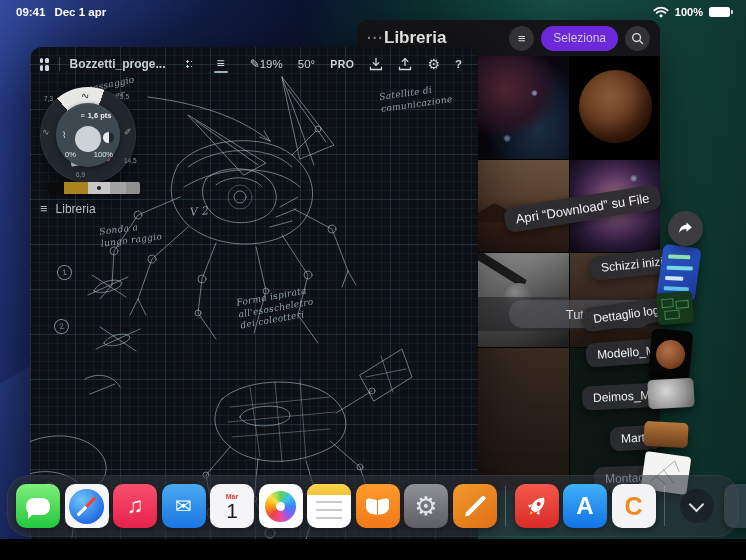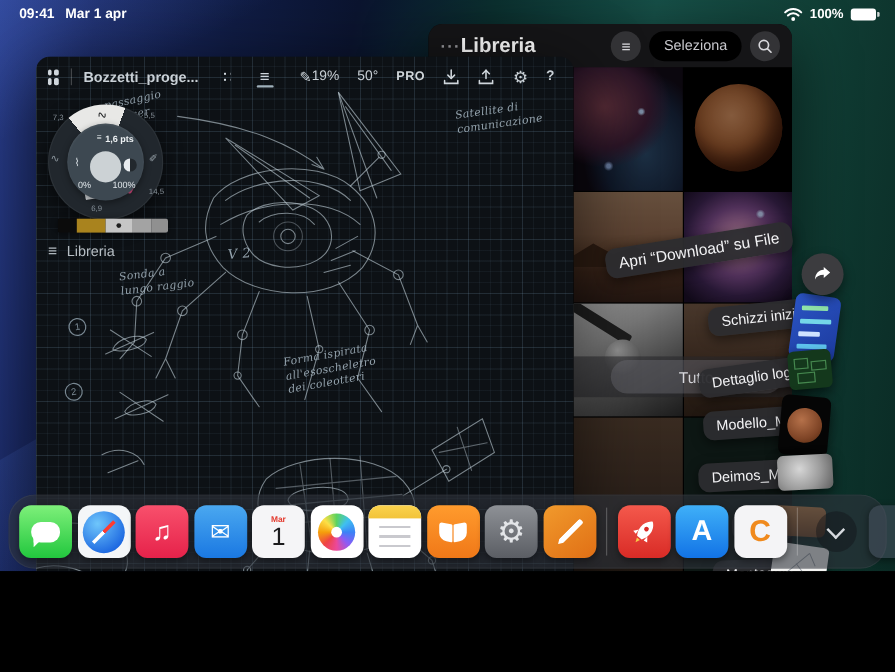--- a/index.html
+++ b/index.html
@@ -1,16 +1,16 @@
 <!DOCTYPE html>
 <html><head>
 <meta charset="utf-8">
 <style>
   html,body{margin:0;padding:0;background:#000;}
-  .screen{position:relative;width:746px;height:476px;overflow:hidden;
+  .screen{position:relative;width:746px;height:539px;overflow:hidden;
     font-family:"Liberation Sans",sans-serif;
     background:linear-gradient(100deg,#2a3f8f 0%,#1b2a66 10%,#101c44 24%,#0b142f 36%,#0c3231 50%,#175149 66%,#113f36 82%,#0a2a24 100%);}
   .streak{position:absolute;pointer-events:none;}
   .streak.s1{left:-140px;top:-70px;width:480px;height:190px;transform:rotate(-27deg);
     background:linear-gradient(rgba(100,140,240,.22),transparent 70%);}
   .streak.s2{left:-90px;top:360px;width:320px;height:220px;transform:rotate(-30deg);
     background:linear-gradient(rgba(80,120,220,.16),transparent 70%);}
 
   
   .statusbar{position:absolute;top:0;left:0;right:0;height:24px;z-index:50;
@@ -22,21 +22,21 @@
 
   
   .libreria{position:absolute;left:357px;top:20px;width:303px;height:470px;z-index:5;
     background:#0b0b0d;border-radius:12px;overflow:hidden;box-shadow:0 14px 50px rgba(0,0,0,.55);}
   .lib-header{position:absolute;top:0;left:0;right:0;height:36px;background:#151517;
     display:flex;align-items:center;padding:0 10px;z-index:4;}
   .lib-more{color:#98989d;font-size:14px;letter-spacing:1px;font-weight:700;}
   .lib-title{color:#fff;font-size:17px;font-weight:700;}
   .lib-actions{margin-left:auto;display:flex;align-items:center;gap:7px;}
   .lib-circle{width:25px;height:25px;border-radius:50%;background:#333336;display:flex;align-items:center;justify-content:center;color:#d8d8dc;font-size:13px;}
-  .lib-select{height:25px;padding:0 12px;border-radius:13px;background:#000000;color:#c8c8cd;font-size:12px;display:flex;align-items:center;}
+  .lib-select{height:25px;padding:0 12px;border-radius:13px;background:#6d28d9;color:#c8c8cd;font-size:12px;display:flex;align-items:center;}
   .lib-grid{position:absolute;left:0;top:36px;width:304px;bottom:0;display:grid;
     grid-template-columns:120px 91px 91px;grid-template-rows:103px 92px 94px 1fr;gap:1px;background:#000;}
   .tile{position:relative;overflow:hidden;}
   .t-hid1{background:#1a1016;} .t-hid2{background:#241a12;} .t-hid3{background:#101010;} .t-hid4{background:#1c1410;}
   .t-horsehead{background:
     radial-gradient(circle at 62% 36%,rgba(190,220,255,.95) 0 1.5%,transparent 4%),
     radial-gradient(circle at 32% 80%,rgba(170,200,255,.85) 0 1.5%,transparent 4%),
     radial-gradient(ellipse 75% 60% at 28% 32%,#7e4050,#41203a 55%,transparent 82%),
     radial-gradient(ellipse 65% 75% at 66% 70%,#2b4866,#17243c 60%,transparent 88%),#120b16;}
   .t-mars{background:#000;}
@@ -204,21 +204,21 @@
 </head>
 <body>
 
 <div class="screen">
   <div class="streak s1"></div>
   <div class="streak s2"></div>
 
   <div class="statusbar">
     <div class="sb-left">
       <span>09:41</span>
-      <span>Mar 1 apr</span>
+      <span>Dec 1 apr</span>
     </div>
     <div class="sb-right">
       <svg width="16" height="12" viewBox="0 0 16 12">
         <path d="M1.3 4.3a9.5 9.5 0 0 1 13.4 0" stroke="#fff" stroke-width="1.7" fill="none" stroke-linecap="round"></path>
         <path d="M3.6 6.9a6.2 6.2 0 0 1 8.8 0" stroke="#fff" stroke-width="1.7" fill="none" stroke-linecap="round"></path>
         <circle cx="8" cy="9.8" r="1.6" fill="#fff"></circle>
       </svg>
       <span>100%</span>
       <span class="batt"></span>
     </div>

